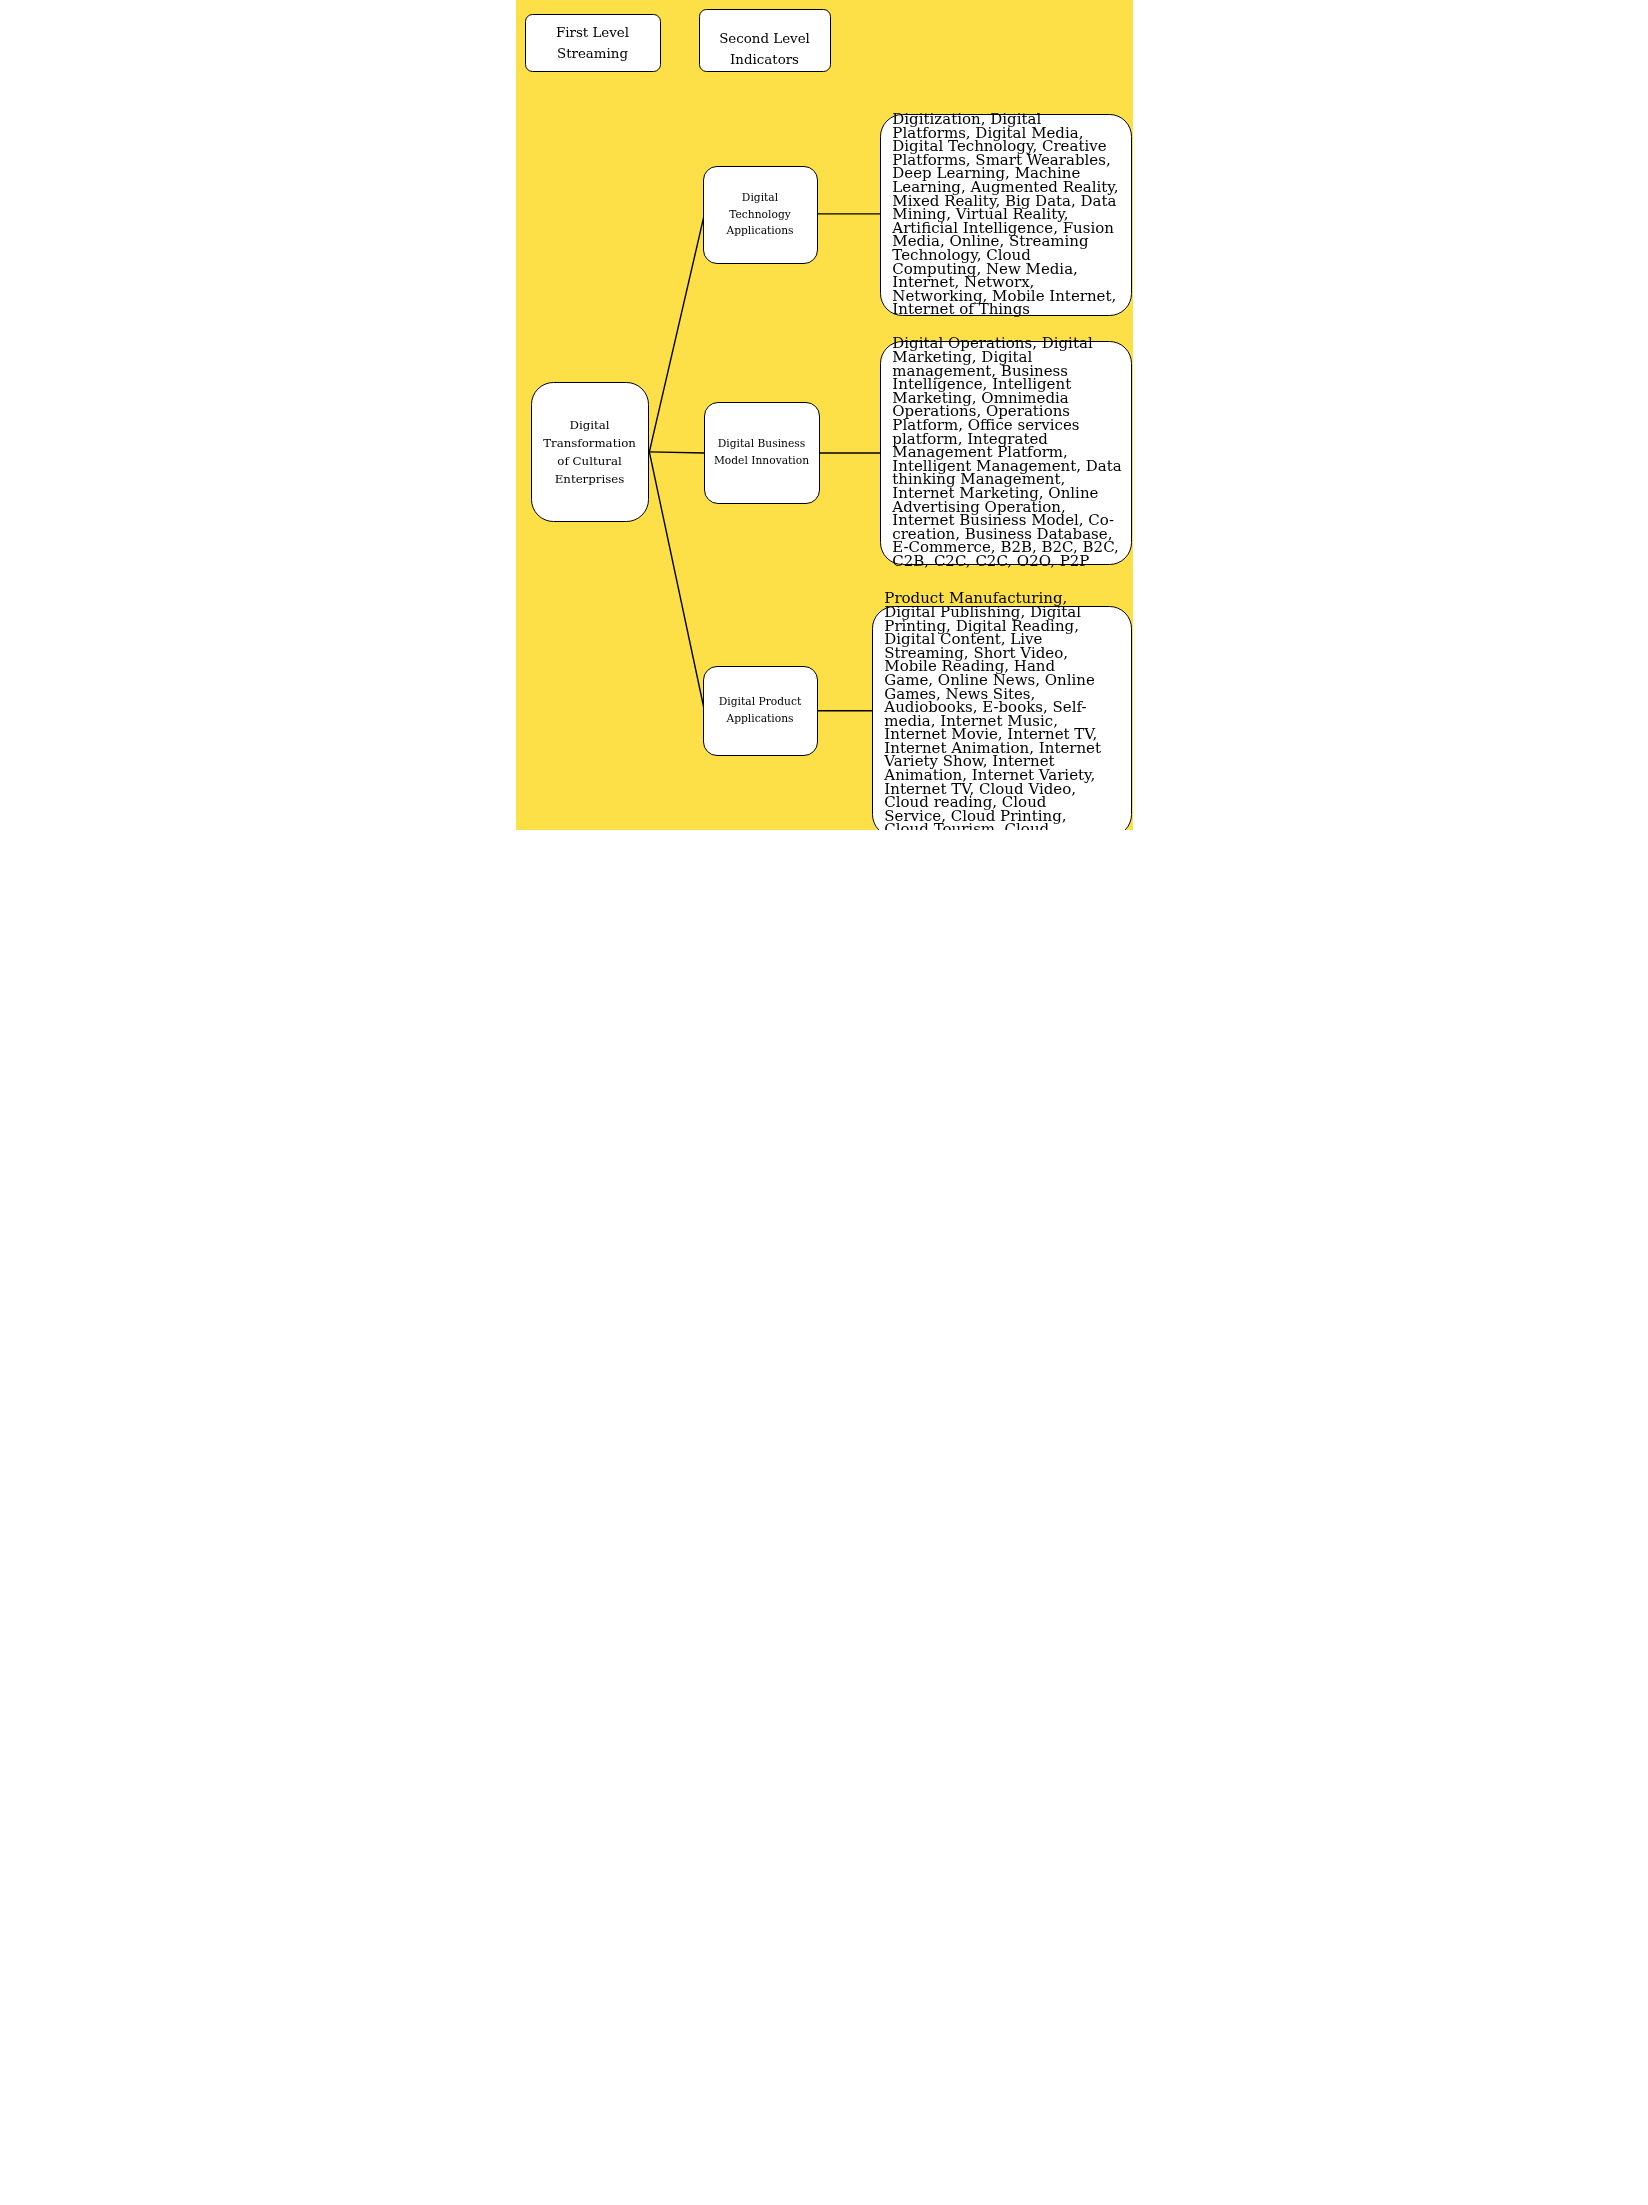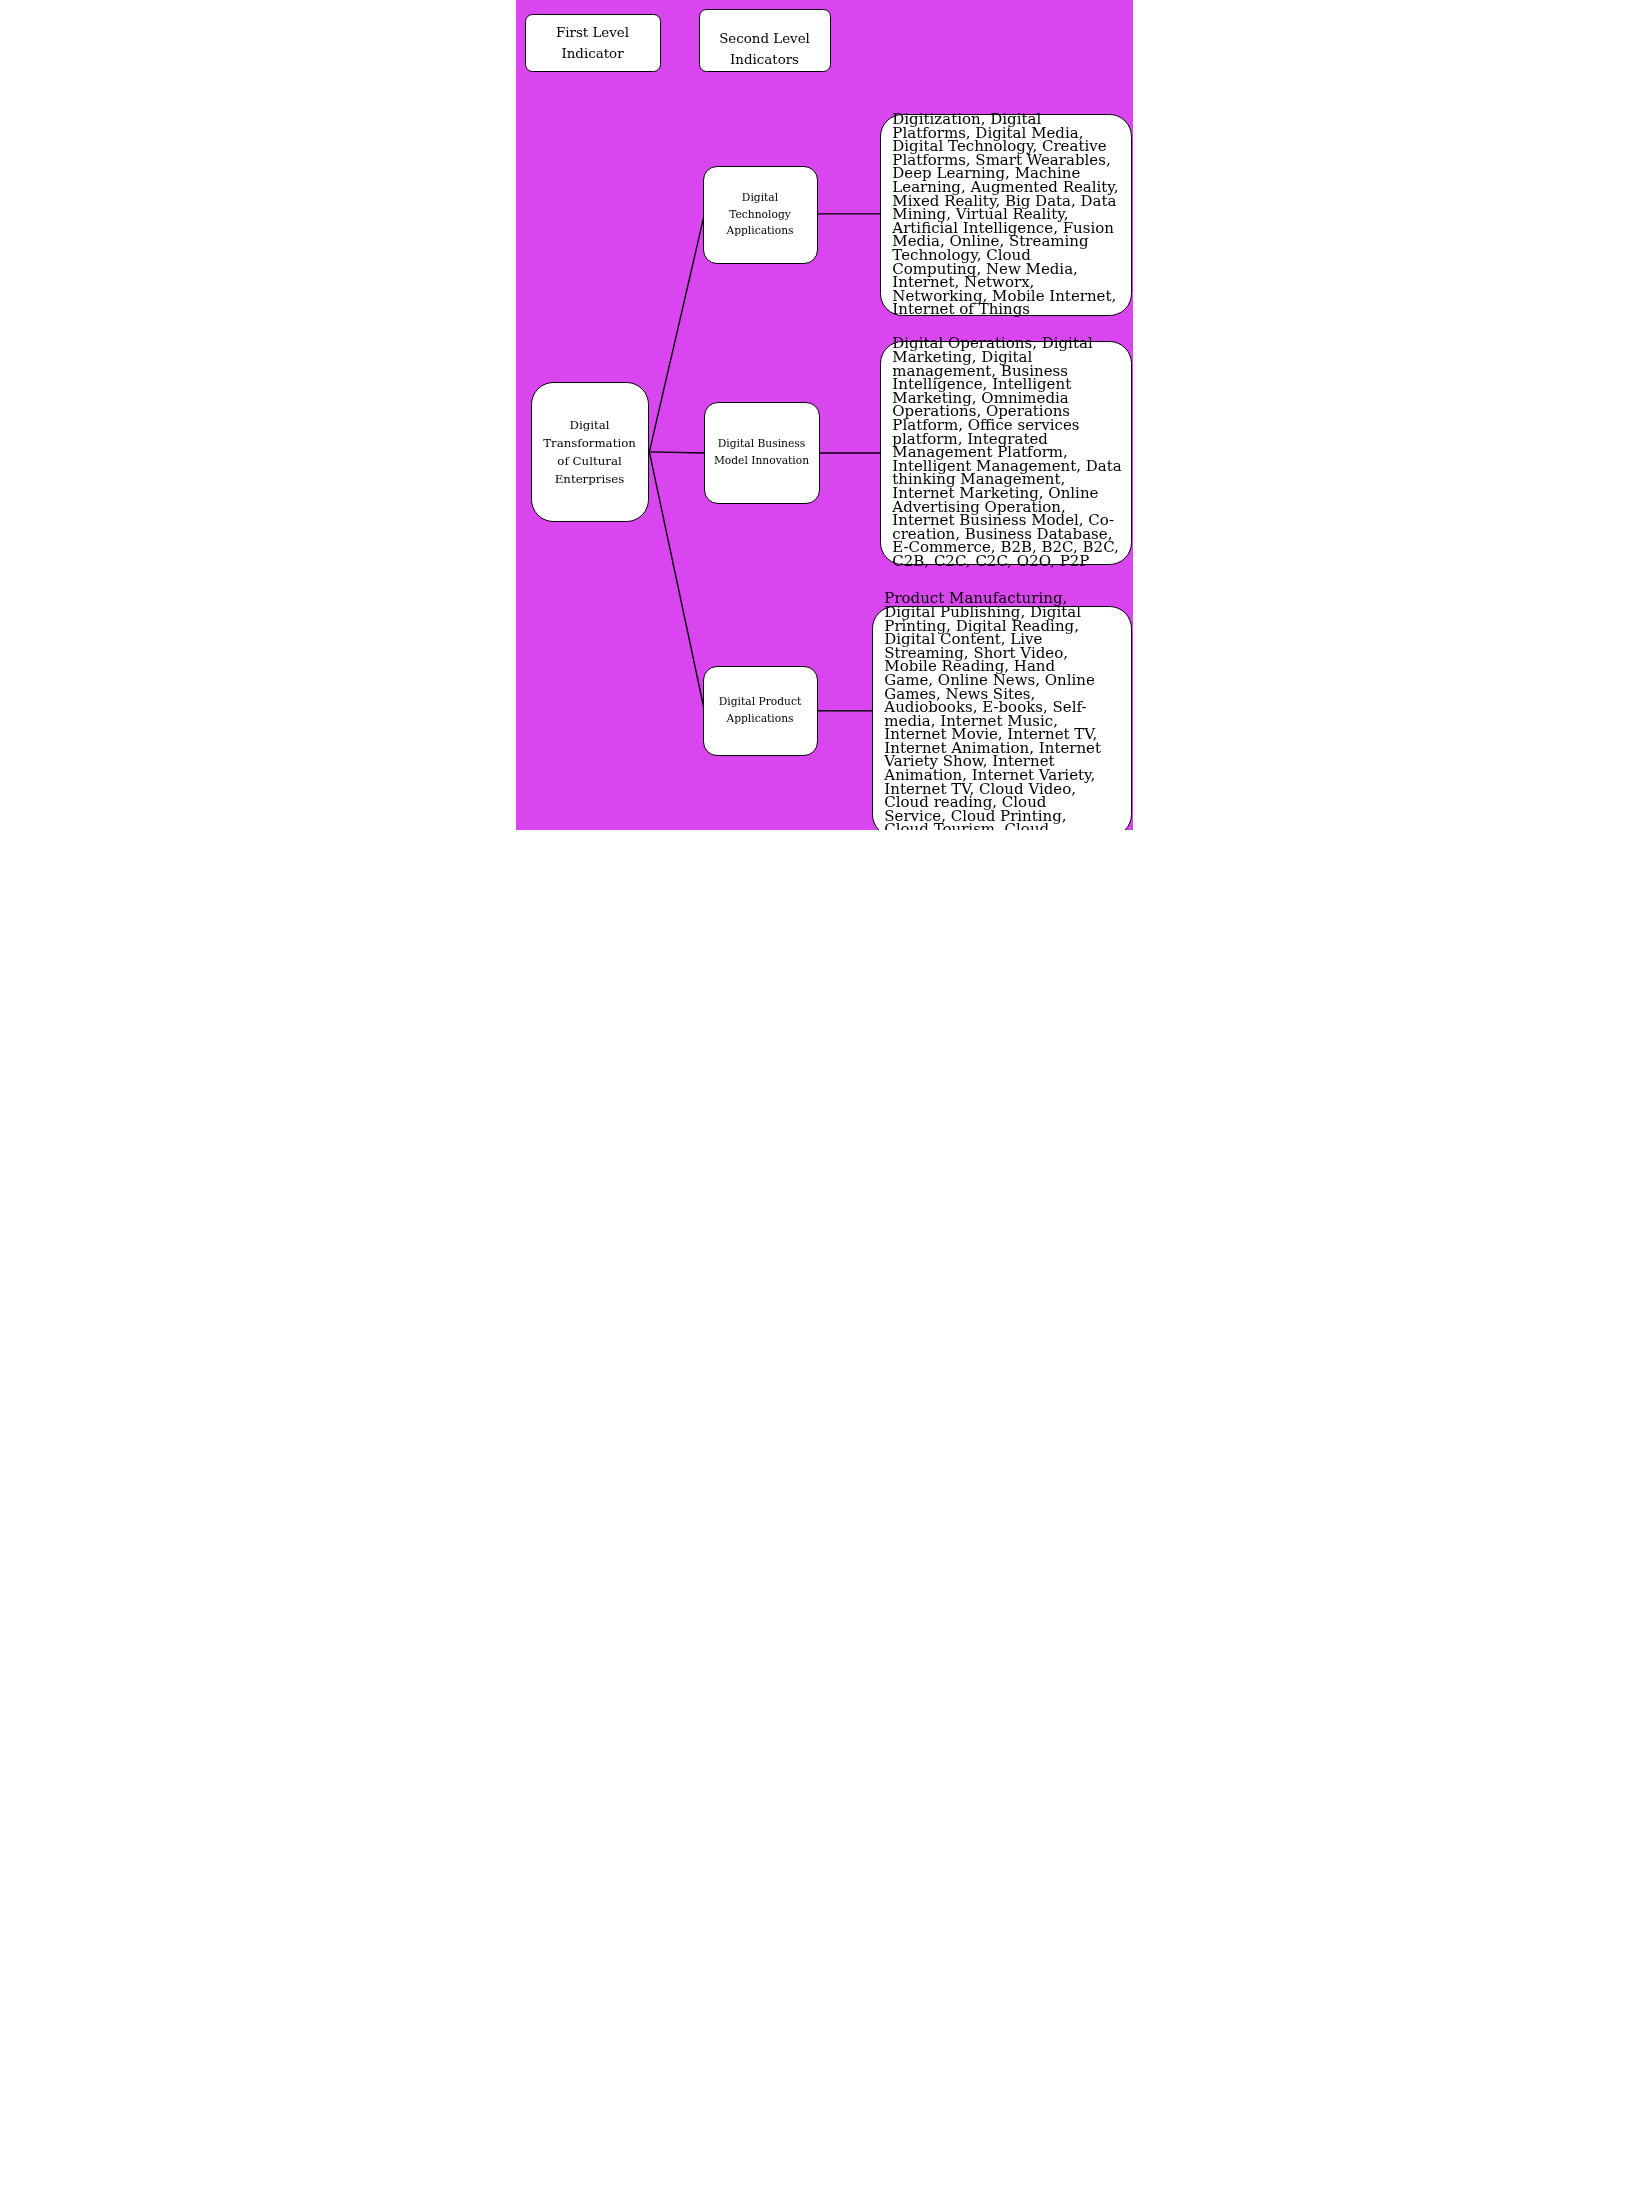--- a/index.html
+++ b/index.html
@@ -10,21 +10,21 @@
   body {
     font-family: "DejaVu Serif", "Liberation Serif", serif;
     color: #000000;
     display: flex;
     justify-content: center;
   }
   .canvas {
     position: relative;
     width: 617px;
     height: 830px;
-    background: #d946ef;
+    background: #fde047;
     overflow: hidden;
   }
   .connectors {
     position: absolute;
     left: 0;
     top: 0;
     width: 100%;
     height: 100%;
     z-index: 1;
   }
@@ -85,21 +85,21 @@
     <line x1="249" y1="845" x2="352" y2="400" stroke="#000000" stroke-width="2.6"></line>
     <line x1="249" y1="845" x2="353" y2="847" stroke="#000000" stroke-width="2.6"></line>
     <line x1="249" y1="845" x2="352" y2="1329" stroke="#000000" stroke-width="2.6"></line>
     <line x1="563" y1="400" x2="682" y2="400" stroke="#000000" stroke-width="2.6"></line>
     <line x1="566" y1="847" x2="682" y2="847" stroke="#000000" stroke-width="2.6"></line>
     <line x1="563" y1="1329" x2="667" y2="1329" stroke="#000000" stroke-width="2.6"></line>
   </svg>
 
   <div class="box centered header-box" style="left:9px; top:14px; width:136px; height:58px;">
     <div>First Level</div>
-    <div>Indicator</div>
+    <div>Streaming</div>
   </div>
 
   <div class="box centered header-box" style="left:183px; top:8.6px; width:132px; height:63px;justify-content:flex-end;">
     <div>Second Level</div>
     <div>Indicators</div>
   </div>
 
 
   <div class="box centered root-box" style="left:15px; top:382px; width:118px; height:140px;">
     <div>Digital</div>

